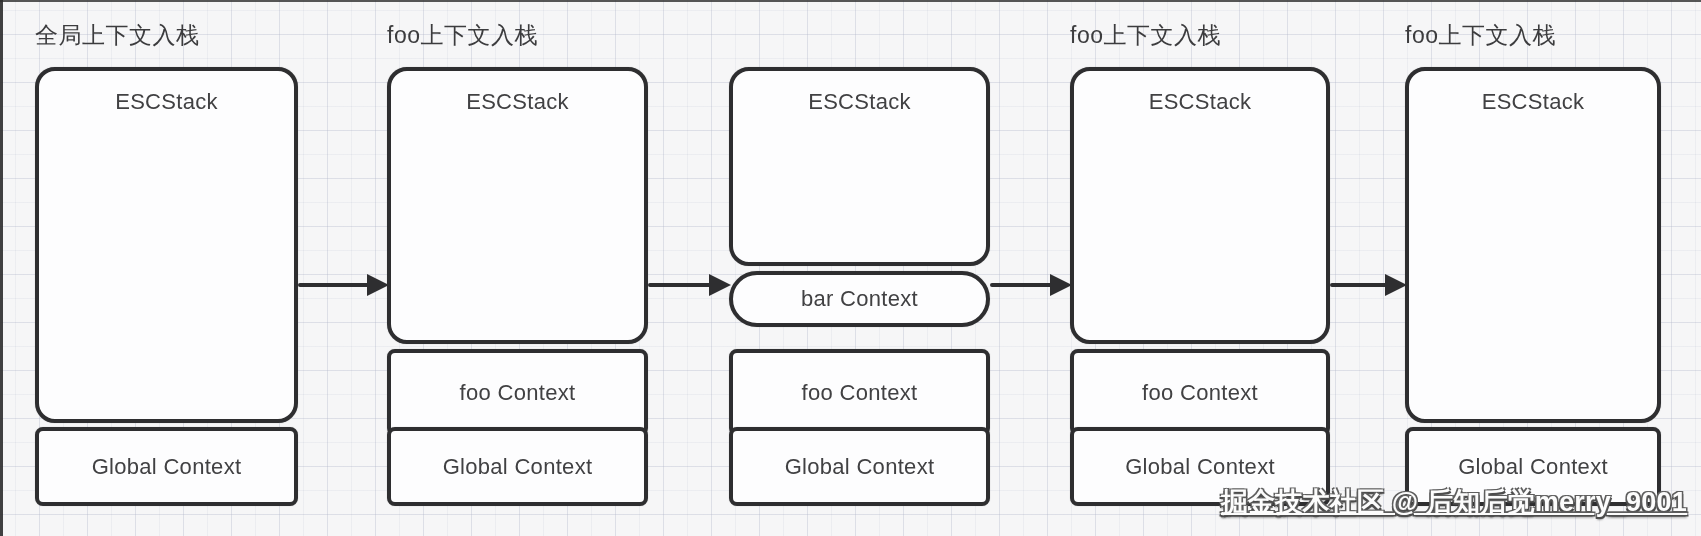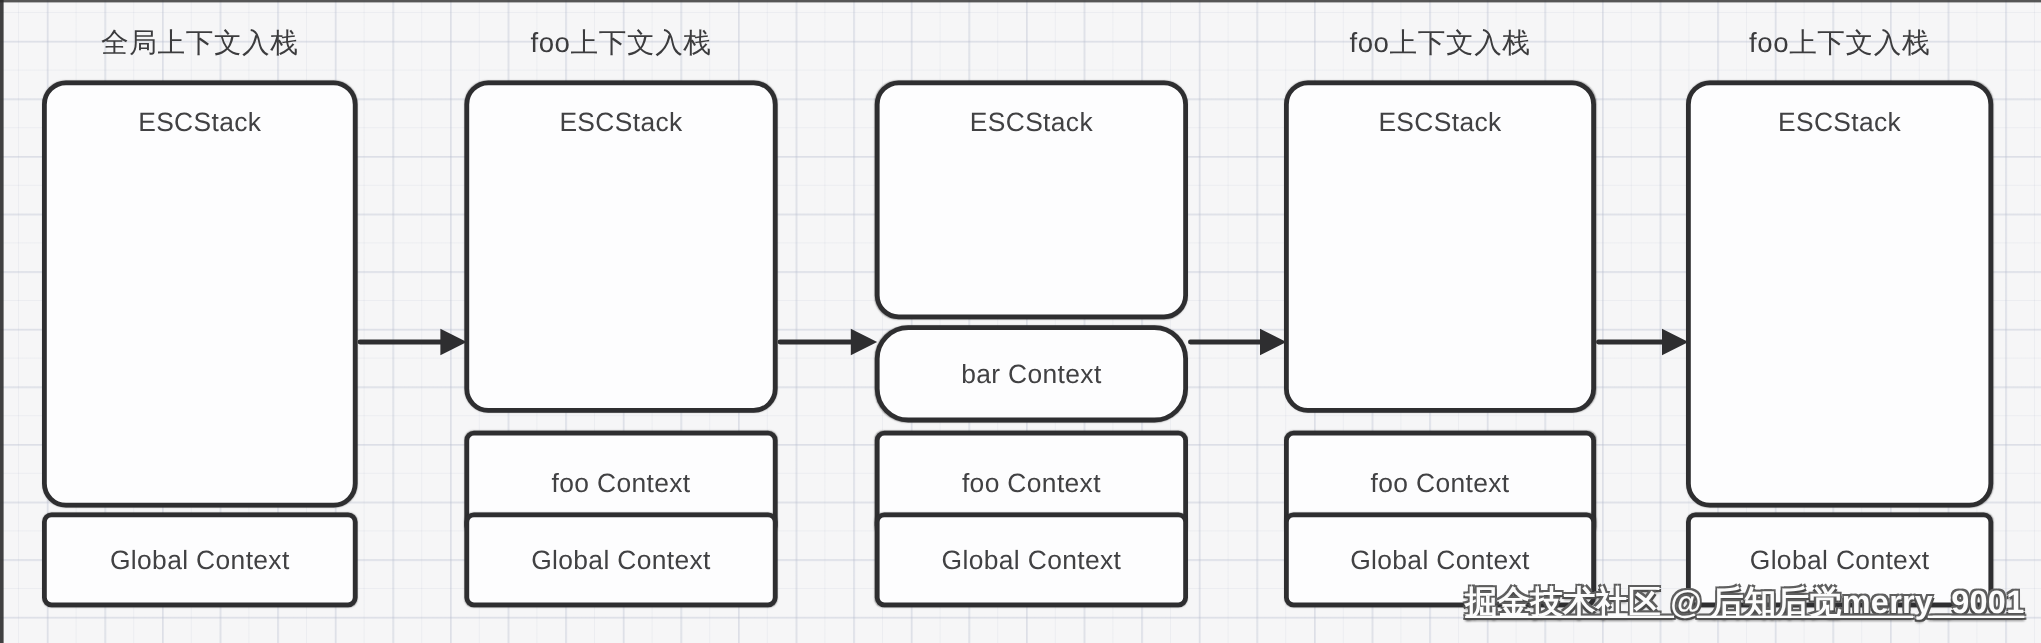--- a/index.html
+++ b/index.html
@@ -24,21 +24,20 @@
     position:absolute;top:0;left:0;width:100%;height:2px;
     background:#3a3a3a;opacity:.85;
   }
   .edge-left{
     position:absolute;top:0;left:0;width:3px;height:100%;
     background:#2c2c2c;opacity:.9;
   }
   .panel{position:absolute;top:0;height:536px;}
   .panel-title{
     position:absolute;top:20px;left:0;right:0;
-    text-align:center;
     font-size:23px;color:#3c3c3e;
     letter-spacing:0.5px;
     white-space:nowrap;
   }
   .box{
     position:absolute;left:0;right:0;
     background:#fdfdfe;
     border:4px solid #2e2e30;
     border-radius:20px;
     box-sizing:border-box;
@@ -53,22 +52,22 @@
     text-align:center;
     font-size:22px;color:#414143;
     letter-spacing:0.3px;
   }
   .ctx{
     border-radius:8px;
     display:flex;align-items:center;justify-content:center;
     font-size:22px;color:#414143;
     letter-spacing:0.3px;
   }
-  .ctx-bar{top:271px;height:81px;border-radius:28px;}
-  .ctx-foo{top:359px;height:87px;}
+  .ctx-bar{top:271px;height:56px;border-radius:28px;}
+  .ctx-foo{top:349px;height:87px;}
   .ctx-global{top:427px;height:79px;}
   .arrow{position:absolute;top:273px;height:24px;}
   .arrow .shaft{
     position:absolute;left:0;right:16px;top:50%;
     height:4px;margin-top:-2px;
     background:#2e2e30;border-radius:2px;
   }
   .arrow .head{
     position:absolute;right:-2px;top:50%;
     width:0;height:0;margin-top:-11px;

